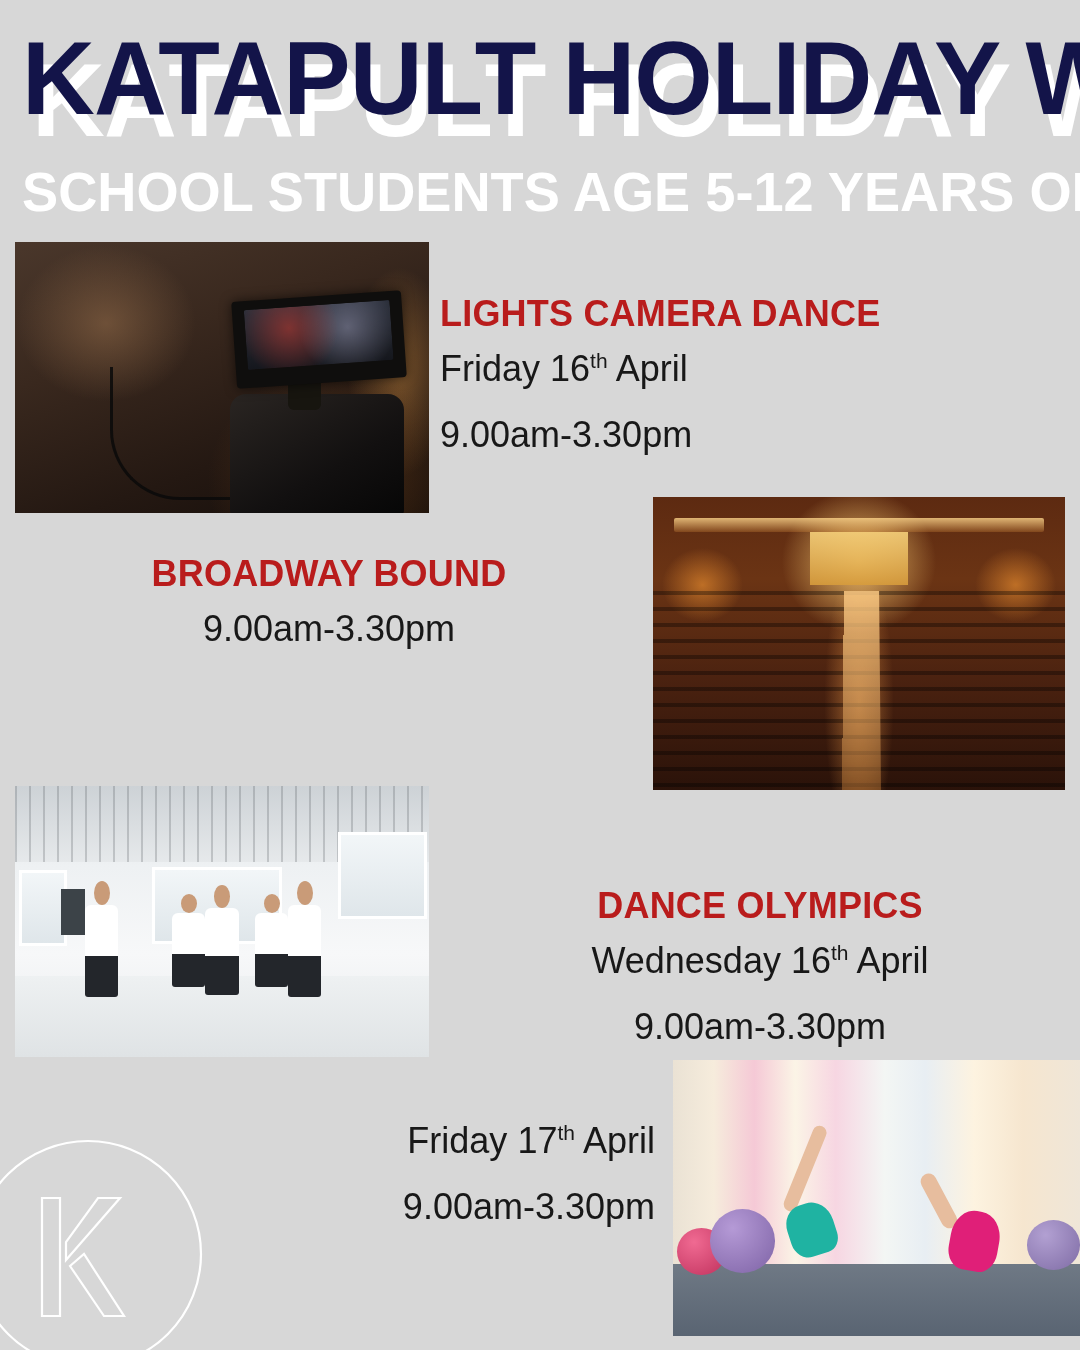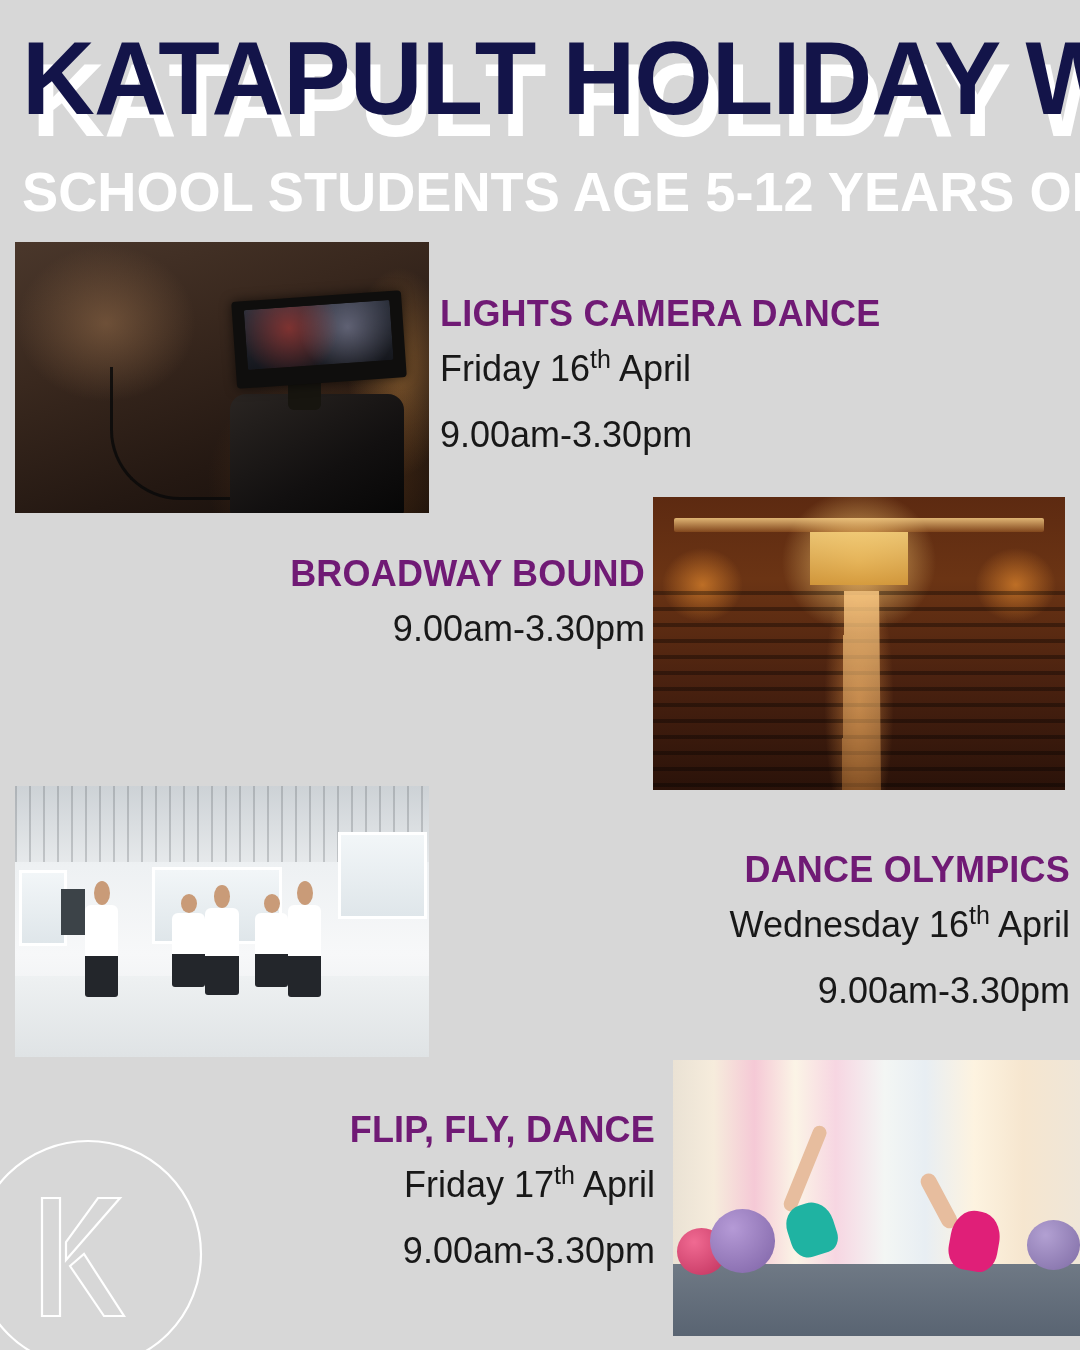--- a/index.html
+++ b/index.html
@@ -344,44 +344,44 @@
   
   .block {
     position: absolute;
     width: 620px;
   }
   .block .wk-title {
     font-family: "Liberation Sans", sans-serif;
     font-weight: bold;
     font-size: 36px;
     line-height: 44px;
-    color: #701a75;
+    color: #b91c1c;
     letter-spacing: 0.2px;
     white-space: nowrap;
   }
   .block .wk-date,
   .block .wk-time {
     font-family: "Liberation Sans", sans-serif;
     font-weight: normal;
     font-size: 36px;
     line-height: 66px;
     color: #181818;
     white-space: nowrap;
   }
   .block .wk-date sup {
-    font-size: 25px;
+    font-size: 21px;
     line-height: 0;
     vertical-align: super;
   }
   .align-left  { text-align: left; }
   .align-right { text-align: right; }
 
   #block-1 { left: 440px; top: 292px;  text-align: left;  }
-  #block-2 { left: 25px;  top: 552px;  width: 620px; text-align: right; }
-  #block-3 { left: 450px; top: 848px;  text-align: right;  }
+  #block-2 { left: 19px;  top: 552px;  width: 620px; text-align: center; }
+  #block-3 { left: 450px; top: 884px;  text-align: center;  }
   #block-4 { left: 55px;  top: 1108px; width: 600px; text-align: right; }
 
   
   .watermark {
     position: absolute;
     left: -28px;
     top: 1138px;
     width: 232px;
     height: 232px;
     pointer-events: none;
@@ -472,21 +472,20 @@
         <div class="torso"></div>
       </div>
       <div class="gy-girl-pink">
         <div class="leg"></div>
         <div class="torso"></div>
       </div>
     </div>
   </div>
 
   <div class="block align-right" id="block-4">
-    <div class="wk-title">FLIP, FLY, DANCE</div>
     <div class="wk-date">
       <span>Friday</span>
       <span>17</span><sup>th</sup>
       <span>April</span>
     </div>
     <div class="wk-time">9.00am-3.30pm</div>
   </div>
 
   <div class="watermark">
     <svg viewBox="0 0 232 232" width="232" height="232">

